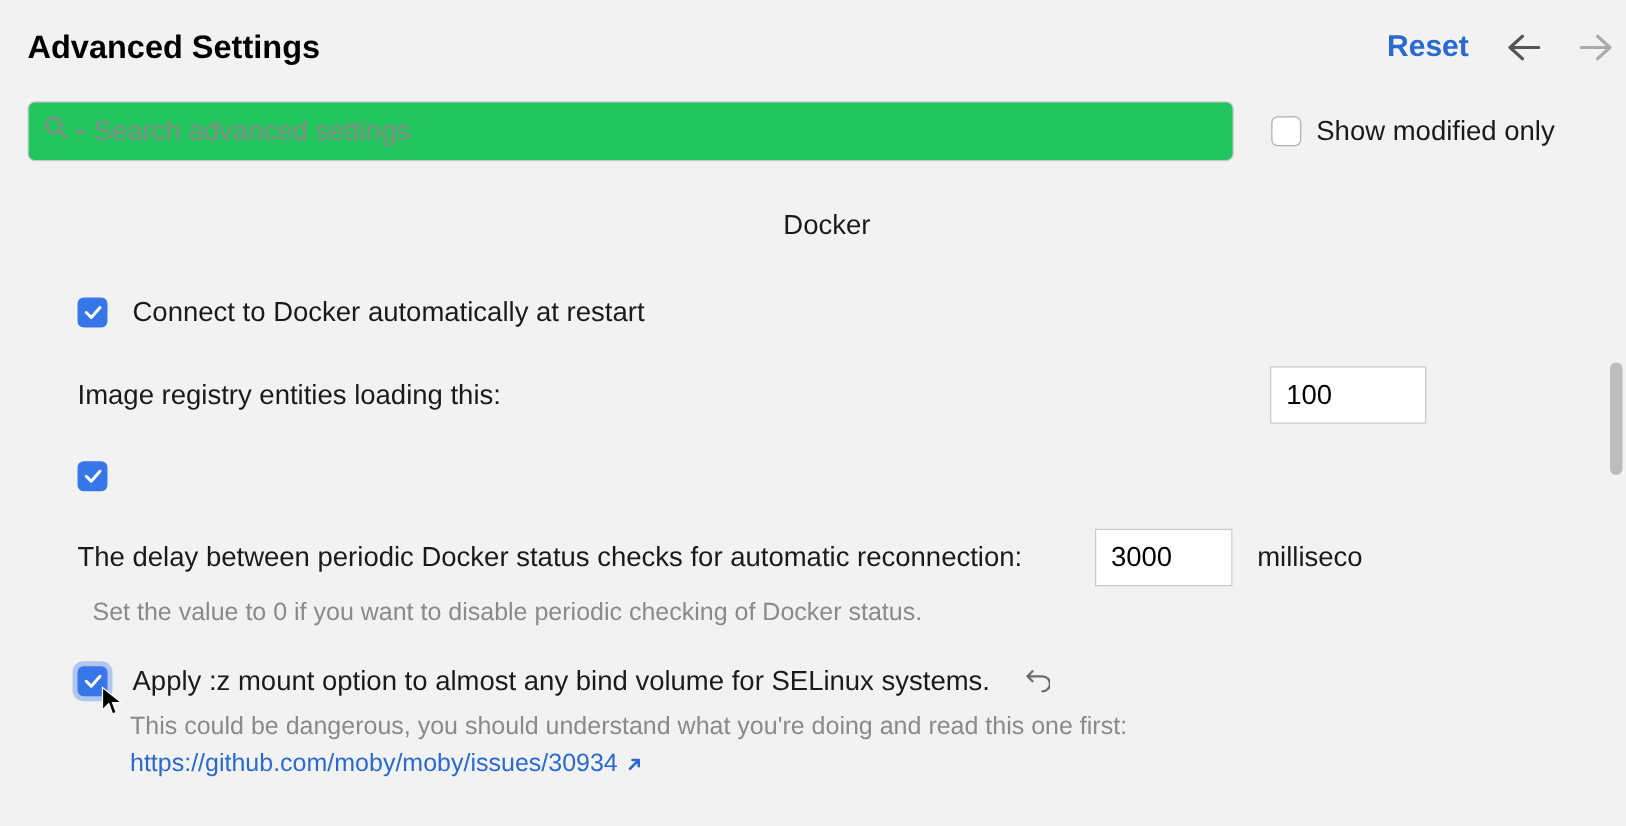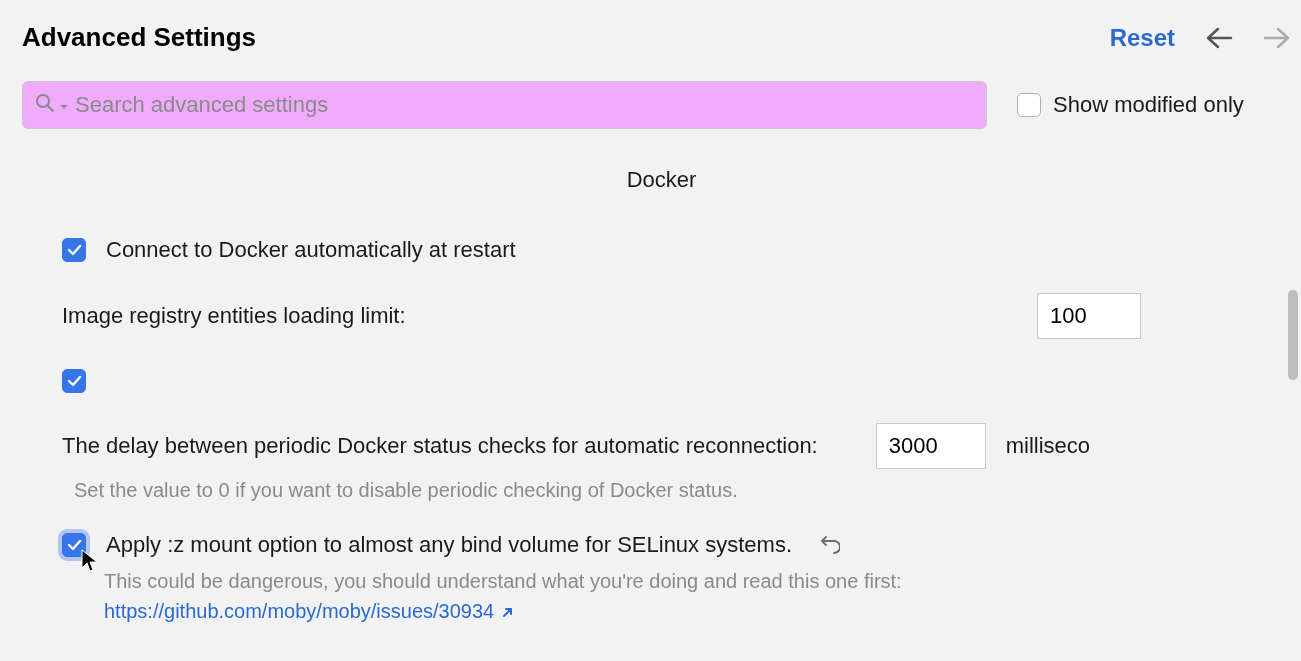--- a/index.html
+++ b/index.html
@@ -48,21 +48,21 @@
   .search-row {
     display: flex;
     align-items: center;
     gap: 30px;
     padding-right: 0;
     margin-bottom: 38px;
   }
   .search-wrap {
     flex: 0 0 965px;
     height: 48px;
-    background: #f0abfc;
+    background: #22c55e;
     border: 1px solid #c9c9c9;
     border-radius: 6px;
     display: flex;
     align-items: center;
     padding: 0 12px;
     gap: 4px;
   }
   .search-input {
     border: none; outline: none;
     flex: 1;
@@ -119,21 +119,21 @@
     gap: 30px;
     font-size: 22px;
   }
   .row {
     display: flex;
     align-items: center;
     gap: 20px;
     flex-wrap: nowrap;
   }
   .numfield {
-    width: 104px;
+    width: 125px;
     height: 46px;
     border: 1px solid #c9c9c9;
     background: #fff;
     font-size: 22px;
     padding: 0 12px;
     font-family: inherit;
     outline: none;
   }
   .hint {
     color: #8a8a8a;
@@ -229,21 +229,21 @@
     <div class="row">
       <span class="checkbox checked">
         <svg width="16" height="16" viewBox="0 0 16 16">
             <path d="M3 8 L7 12 L14 4" stroke="#fff" stroke-width="2.4" fill="none" stroke-linecap="round" stroke-linejoin="round"></path>
           </svg>
       </span>
       <span class="label-text">Connect to Docker automatically at restart</span>
     </div>
 
     <div class="row">
-      <span class="label-text">Image registry entities loading limit:</span>
+      <span class="label-text">Image registry entities loading this:</span>
       <span class="flex-spacer"></span>
       <input class="numfield" value="100" style="">
       <span style="width:110px"></span>
     </div>
 
     <div class="row">
       <span class="checkbox checked">
         <svg width="16" height="16" viewBox="0 0 16 16">
             <path d="M3 8 L7 12 L14 4" stroke="#fff" stroke-width="2.4" fill="none" stroke-linecap="round" stroke-linejoin="round"></path>
           </svg>

